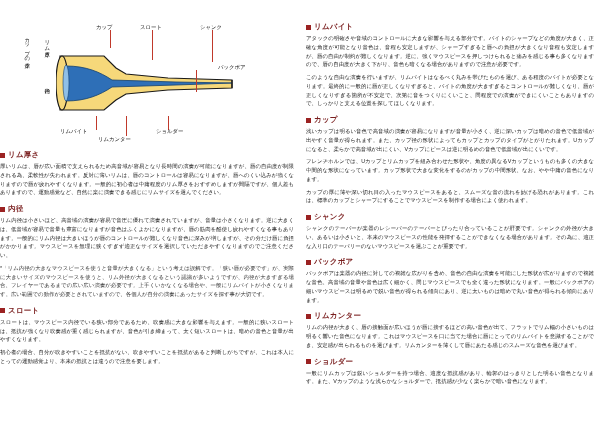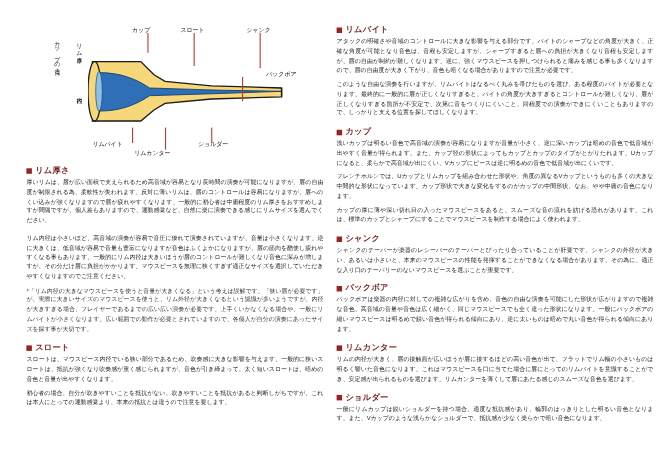--- a/index.html
+++ b/index.html
@@ -3,21 +3,21 @@
 <meta charset="utf-8">
 <style>
   html,body{margin:0;padding:0;}
   body{
     width:600px;height:431px;background:#ffffff;
     font-family:"Liberation Sans", sans-serif;
     color:#111;overflow:hidden;
   }
   .page{position:relative;width:600px;height:431px;}
   .col{position:absolute;top:18px;box-sizing:border-box;}
-  .col-left{left:0;width:300px;padding:4px 6px 0 24px;}
+  .col-left{left:0;width:300px;padding:4px 6px 0 0;}
   .col-right{left:300px;width:300px;padding:4px 6px 0 6px;}
 
   .sec{margin-bottom:7px;}
   .sec-head{
     font-size:7.5px;font-weight:bold;color:#7a1f1f;
     margin:0 0 2px 0;letter-spacing:.2px;
   }
   .bullet{
     display:inline-block;width:5px;height:5px;background:#9b2222;
     margin-right:3px;vertical-align:middle;
@@ -87,20 +87,21 @@
       <div class="dg-label" style="left:98px;top:112px;">リムカンター</div>
       <div class="dg-label" style="left:156px;top:104px;">ショルダー</div>
     </div>
 
     <div class="sec">
       <div class="sec-head"><span class="bullet"></span><span>リム厚さ</span></div>
       <p class="body">厚いリムは、唇が広い面積で支えられるため高音域が容易となり長時間の演奏が可能になりますが、唇の自由度が制限される為、柔軟性が失われます。反対に薄いリムは、唇のコントロールは容易になりますが、唇へのくい込みが強くなりますので唇が疲れやすくなります。一般的に初心者は中庸程度のリム厚さをおすすめしますが間隔ですが、個人差もありますので、運動感覚など、自然に楽に演奏できる感じにリムサイズを選んでください。</p>
     </div>
 
     <div class="sec">
+      <div class="sec-head"><span class="bullet"></span><span>内径</span></div>
       <p class="body">リム内径は小さいほど、高音域の演奏が容易で音圧に優れて演奏されていますが、音量は小さくなります。逆に大きくは、低音域が容易で音量も豊富になりますが音色はふくよかになりますが、唇の筋肉を酷使し疲れやすくなる事もあります。一般的にリム内径は大きいほうが唇のコントロールが難しくなり音色に深みが増しますが、その分だけ唇に負担がかかります。マウスピースを無理に狭くすぎず適正なサイズを選択していただきやすくなりますのでご注意ください。</p>
       <p class="body note">*「リム内径の大きなマウスピースを使うと音量が大きくなる」という考えは誤解です。「狭い唇が必要です」が、実際に大きいサイズのマウスピースを使うと、リム外径が大きくなるという認識が多いようですが、内径が大きすぎる場合、フレイヤーであるまでの広い広い演奏が必要です。上手くいかなくなる場合や、一般にリムバイトが小さくなります。広い範囲での動作が必要とされていますので、各個人が自分の演奏にあったサイズを探す事が大切です。</p>
     </div>
 
     <div class="sec">
       <div class="sec-head"><span class="bullet"></span><span>スロート</span></div>
       <p class="body">スロートは、マウスピース内径でいる狭い部分であるため、吹奏感に大きな影響を与えます。一般的に狭いスロートは、抵抗が強くなり吹奏感が重く感じられますが、音色が引き締まって、太く短いスロートは、暗めの音色と音量が出やすくなります。</p>
       <p class="body">初心者の場合、自分が吹きやすいことを抵抗がない、吹きやすいことを抵抗があると判断しがちですが、これは本人にとっての運動感覚より、本来の抵抗とは違うので注意を要します。</p>
     </div>
   </div>

